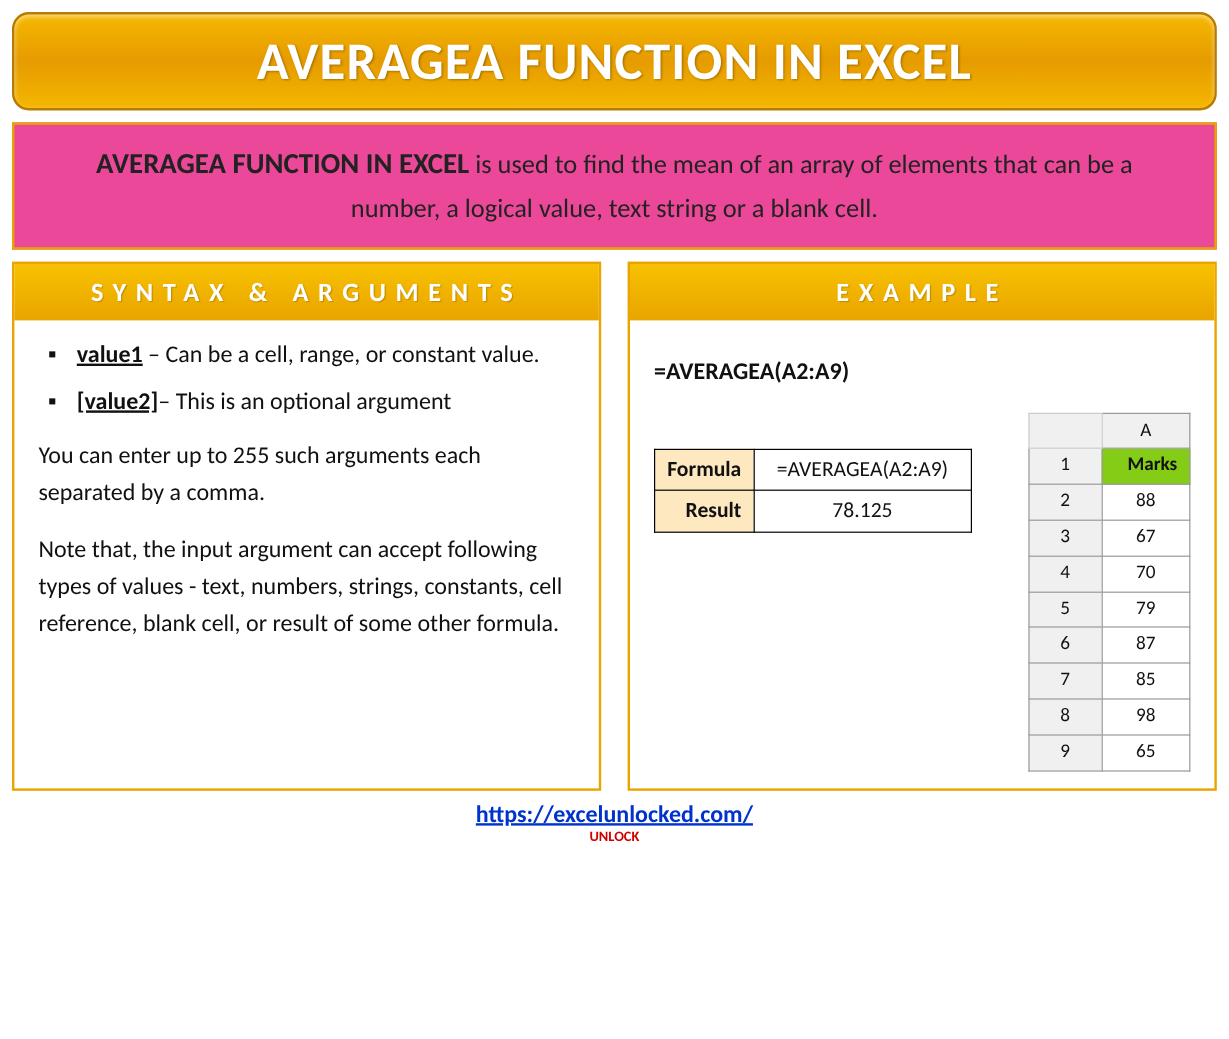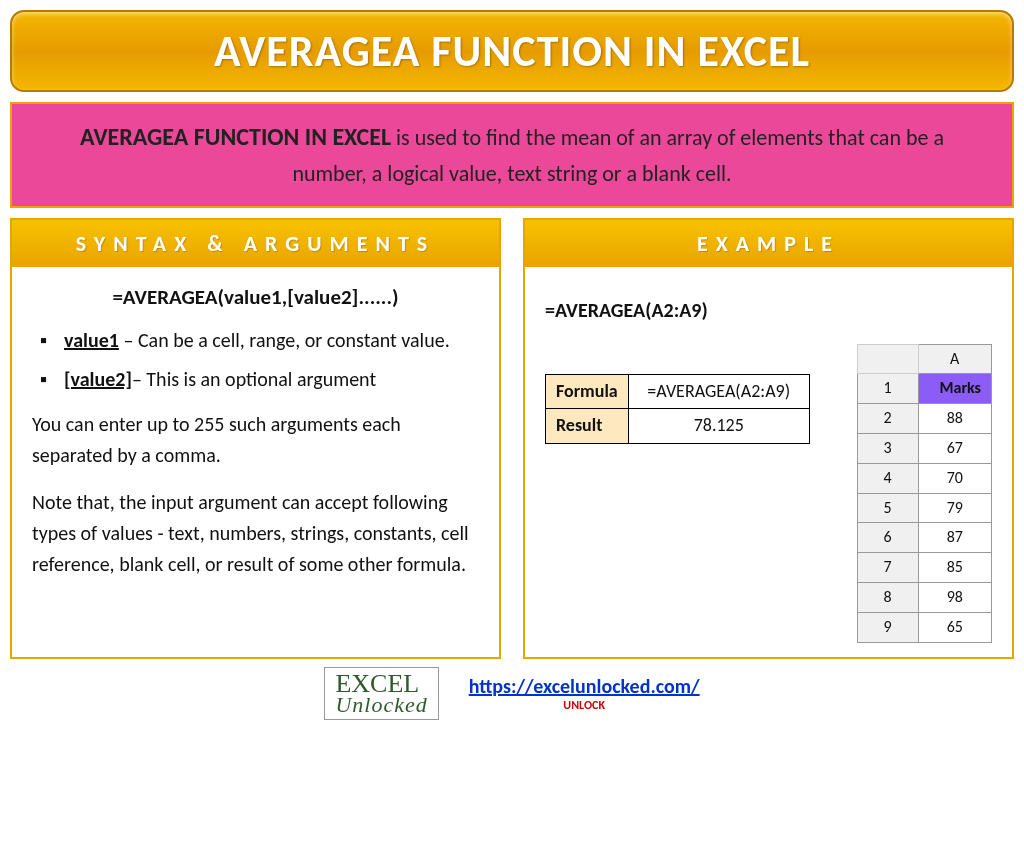--- a/index.html
+++ b/index.html
@@ -108,20 +108,21 @@
     font-size: 18px;
     margin-top: 30px;
   }
   .formula-result-table td {
     border: 1px solid #000;
     padding: 3px 10px;
   }
   .formula-result-table .lbl {
     background: #fde8c0;
     font-weight: bold;
+    text-align: right;
   }
   .formula-result-table .val {
     background: #fff;
     text-align: center;
     min-width: 160px;
   }
   .mini-sheet {
     border-collapse: collapse;
     font-size: 16px;
     margin-left: auto;
@@ -139,21 +140,21 @@
   }
   .mini-sheet .colhead {
     background: #f0f0f0;
     font-weight: normal;
   }
   .mini-sheet .rowhead {
     background: #f0f0f0;
     font-weight: normal;
   }
   .mini-sheet .data-header {
-    background: #8b5cf6;
+    background: #84cc16;
     font-weight: bold;
     padding-left: 21px;
   }
   .footer {
     display: flex;
     justify-content: center;
     align-items: center;
     gap: 30px;
     margin-top: 8px;
   }
@@ -193,21 +194,20 @@
 
 <div class="description-box">
   <span class="bold-lead">AVERAGEA FUNCTION IN EXCEL</span><span> is used to find the mean of an array of elements that can be a number, a logical value, text string or a blank cell.</span>
 </div>
 
 <div class="columns">
 
   <div class="col col-left">
     <div class="section-header">SYNTAX &amp; ARGUMENTS</div>
     <div class="section-body">
-      <div class="syntax-line">=AVERAGEA(value1,[value2]......)</div>
       <ul class="arg-list">
         <li>
           <span class="u-bold">value1</span><span> – Can be a cell, range, or constant value.</span>
         </li>
         <li>
           <span class="u-bold">[value2]</span><span>– This is an optional argument</span>
         </li>
       </ul>
       <div class="para">You can enter up to 255 such arguments each separated by a comma.</div>
       <div class="para">Note that, the input argument can accept following types of values - text, numbers, strings, constants, cell reference, blank cell, or result of some other formula.</div>
@@ -277,21 +277,17 @@
               </tr>
         </tbody>
           </table>
       </div>
     </div>
   </div>
 
 </div>
 
 <div class="footer">
-  <div class="logo-box">
-    <div>EXCEL</div>
-    <div class="line2">Unlocked</div>
-  </div>
   <div class="footer-links">
     <a href="#">https://excelunlocked.com/</a>
     <div class="unlock">UNLOCK</div>
   </div>
 </div>
 
 </body></html>

